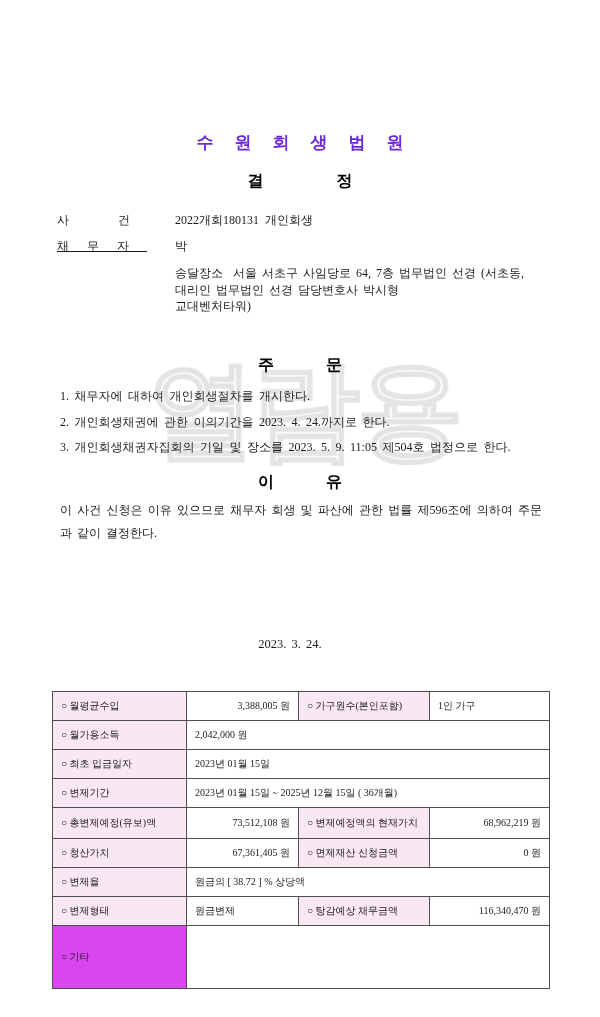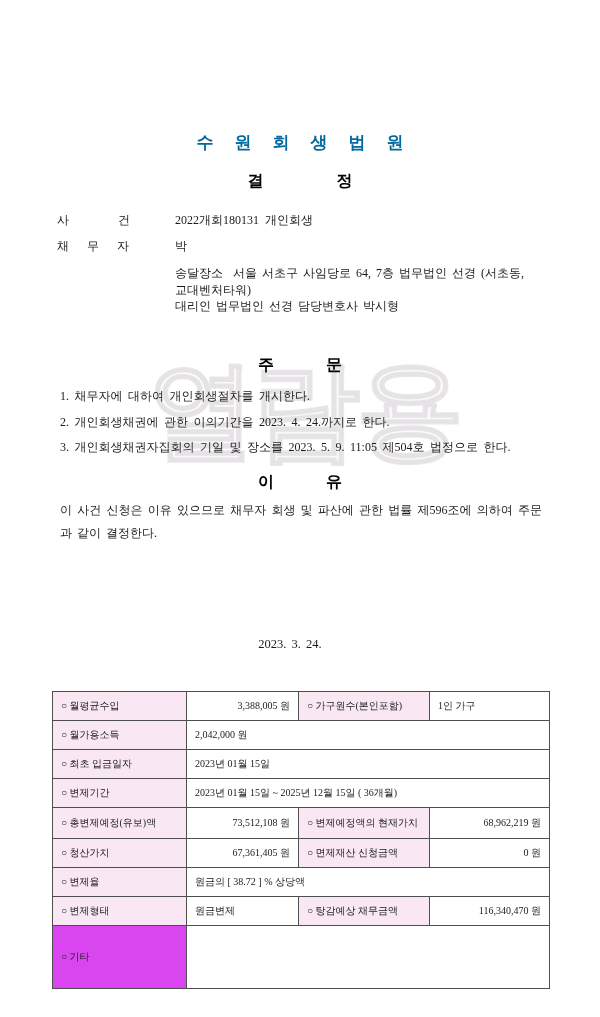--- a/index.html
+++ b/index.html
@@ -19,33 +19,33 @@
     font-size:108px;font-weight:bold;line-height:1.1;
     letter-spacing:-4px;
     color:rgba(150,130,150,0.05);
     -webkit-text-stroke:2px rgba(190,180,190,0.32);
     user-select:none;pointer-events:none;
     font-family:"Liberation Serif", serif;
   }
 
   .court-title{
     position:absolute;left:0;top:131px;width:600px;
-    text-align:center;font-size:17px;font-weight:bold;color:#0369a1;
+    text-align:center;font-size:17px;font-weight:bold;color:#6d28d9;
     letter-spacing:21px;text-indent:21px;
   }
   .doc-type{
     position:absolute;left:0;top:171px;width:600px;
     text-align:center;font-size:16px;font-weight:bold;color:#000;
     letter-spacing:73px;text-indent:73px;
   }
 
   .field-row{position:absolute;left:57px;width:500px;font-size:12px;display:flex;}
   .field-label{display:inline-block;width:118px;overflow:visible;white-space:nowrap;}
   .ls-case{letter-spacing:49px;text-align:center;}
-  .ls-debtor{letter-spacing:18px;}
+  .ls-debtor{letter-spacing:18px;text-decoration:underline;}
   .field-value{white-space:pre-wrap;}
 
   .address{position:absolute;left:175px;top:265px;width:390px;
     font-size:12px;line-height:16.5px;word-spacing:2px;}
 
   .heading2{
     position:absolute;left:0;width:600px;text-align:center;
     font-size:16px;font-weight:bold;color:#000;
     letter-spacing:52px;text-indent:52px;
   }
@@ -91,22 +91,22 @@
     <span class="field-value">2022개회180131  개인회생</span>
   </div>
 
   <div class="field-row" style="top:238px">
     <span class="field-label ls-debtor">채무자</span>
     <span class="field-value">박</span>
   </div>
 
   <div class="address">
     <div class="pre">송달장소  서울 서초구 사임당로 64, 7층 법무법인 선경 (서초동,</div>
+    <div class="pre">대리인 법무법인 선경 담당변호사 박시형</div>
     <div class="pre">교대벤처타워)</div>
-    <div class="pre">대리인 법무법인 선경 담당변호사 박시형</div>
   </div>
 
   <div class="heading2" style="top:355px">주문</div>
 
   <div class="order-list">
     <div>1. 채무자에 대하여 개인회생절차를 개시한다.</div>
     <div>2. 개인회생채권에 관한 이의기간을 2023. 4. 24.까지로 한다.</div>
     <div>3. 개인회생채권자집회의 기일 및 장소를 2023. 5. 9. 11:05 제504호 법정으로 한다.</div>
   </div>
 

